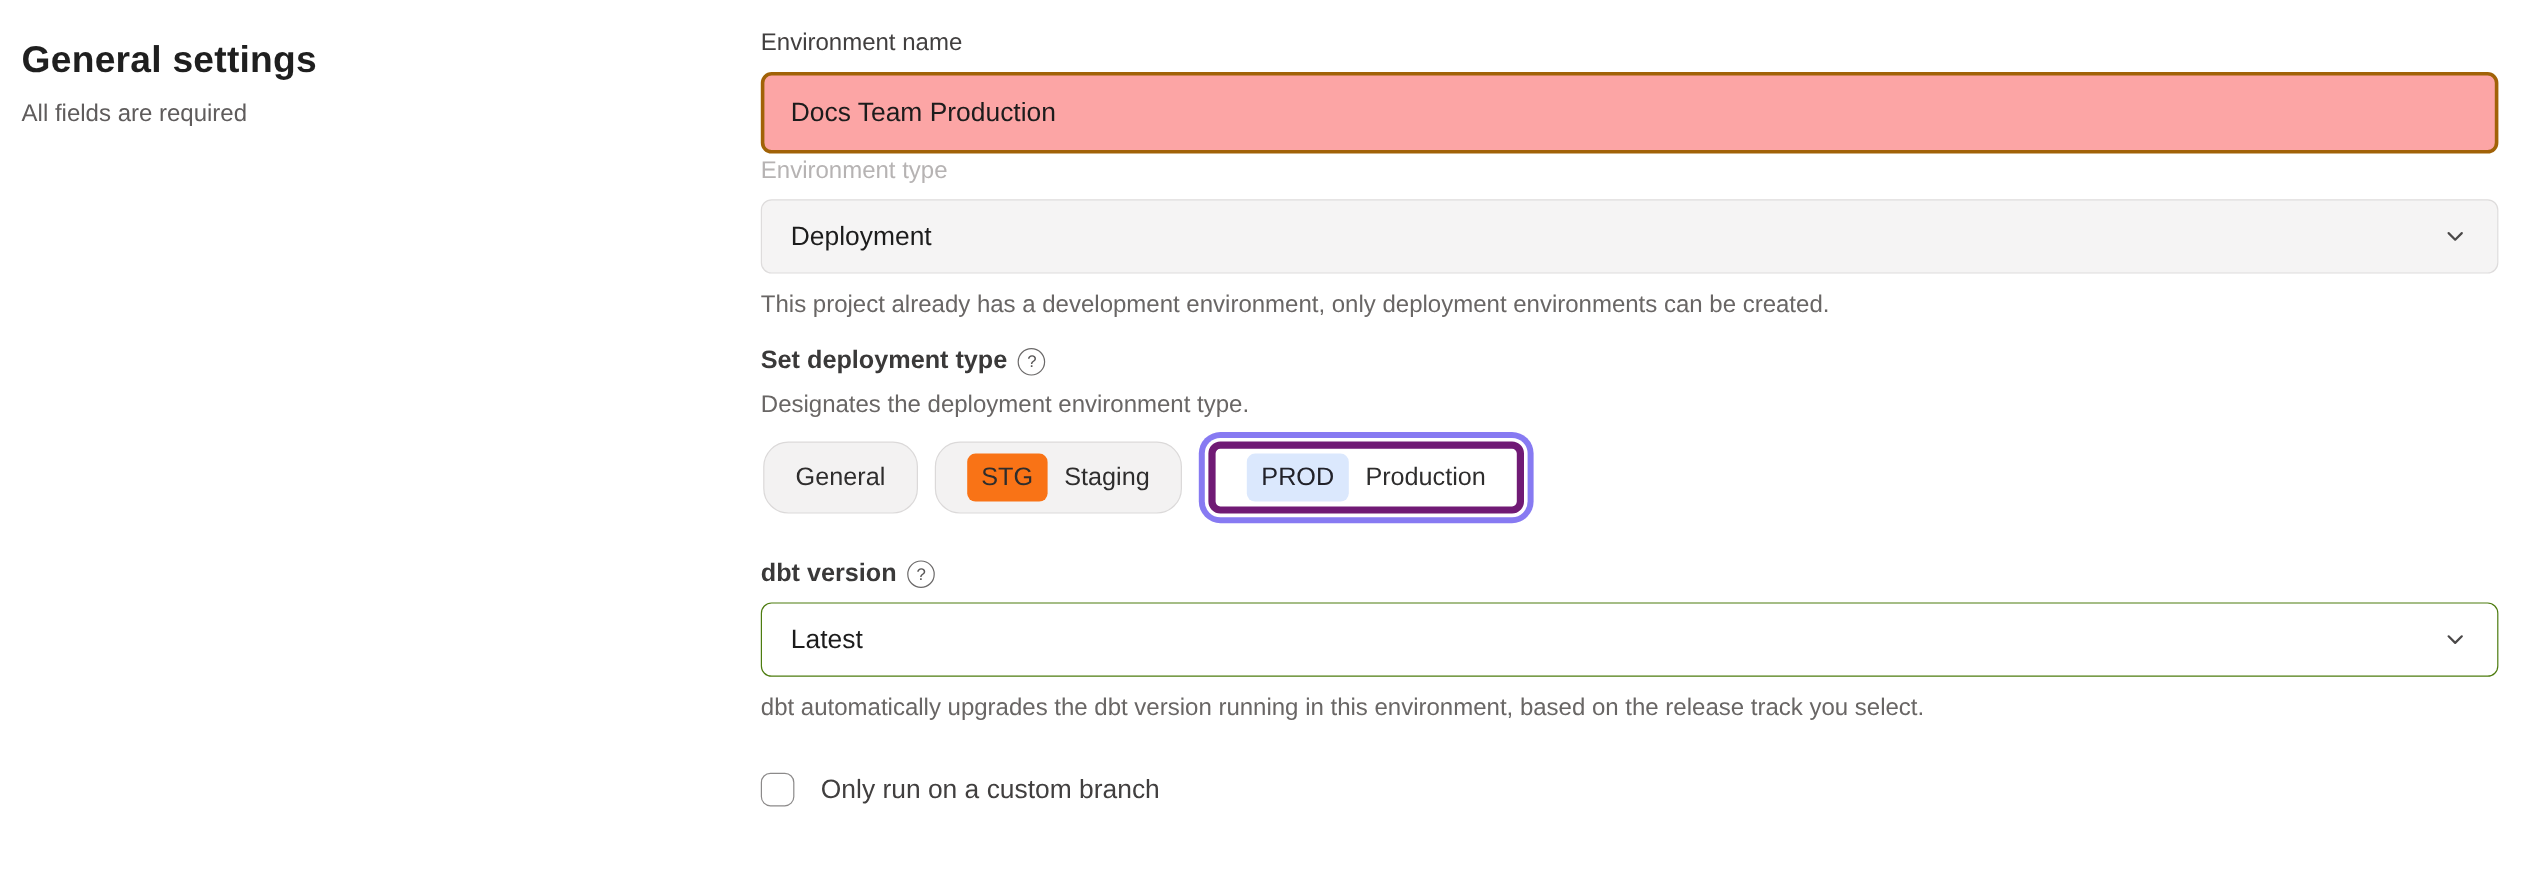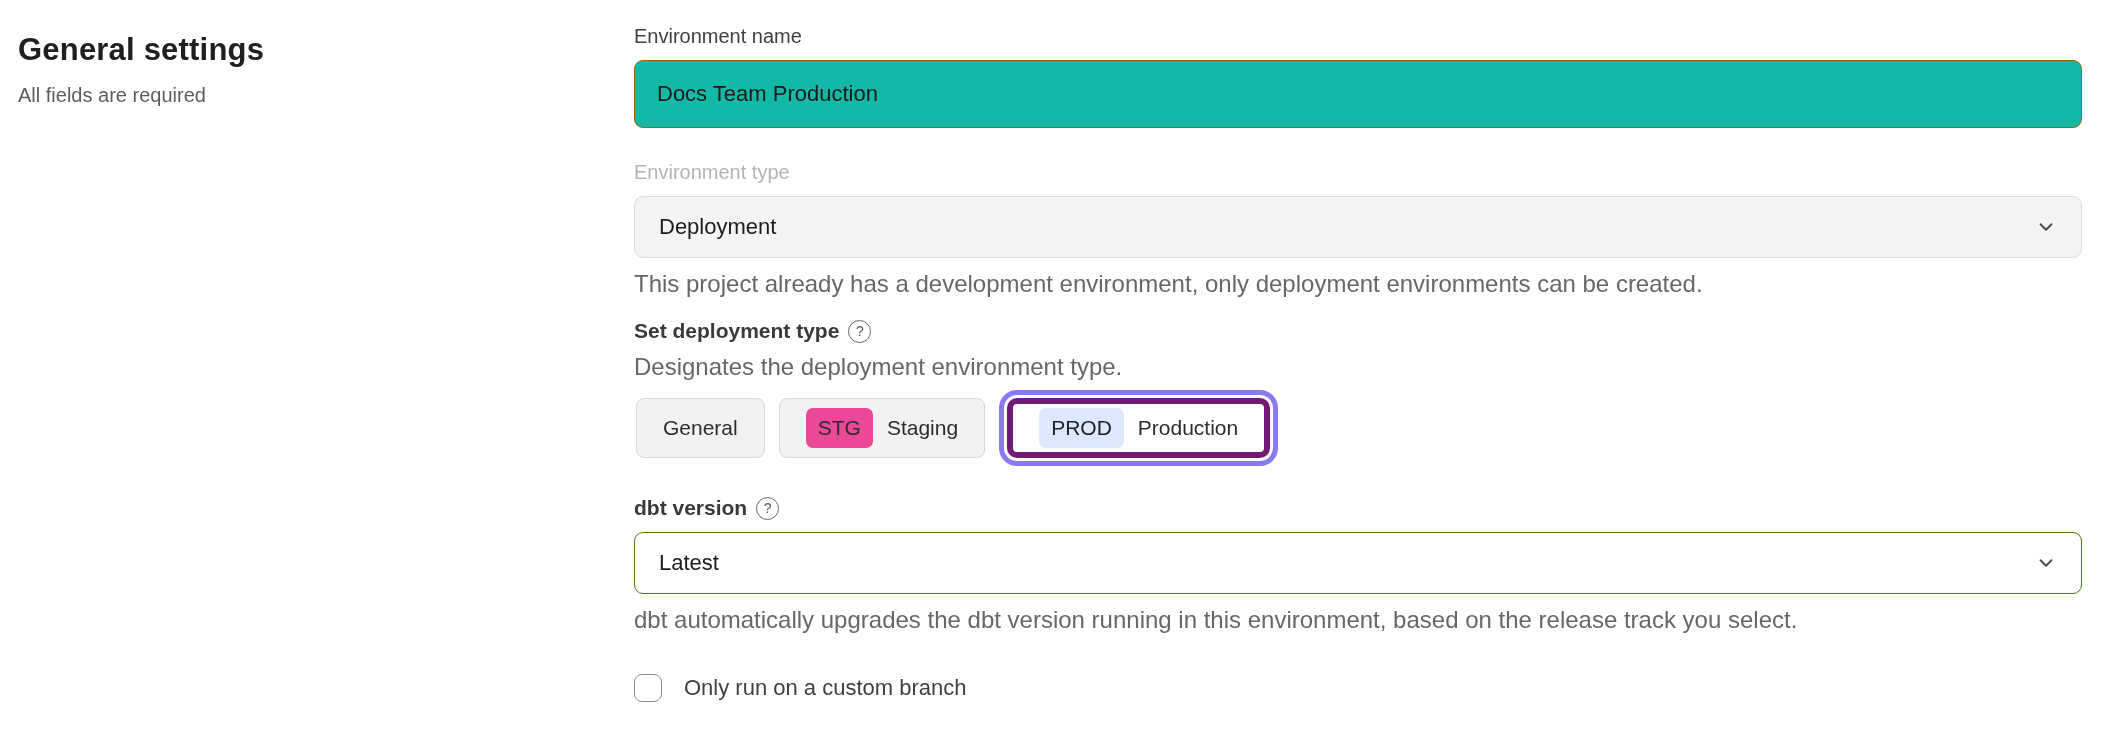--- a/index.html
+++ b/index.html
@@ -57,23 +57,23 @@
     border-radius: 50%;
     font-size: 14px;
     font-weight: 500;
     color: #595757;
     line-height: 1;
   }
   .text-input {
     margin-top: 10px;
     width: 100%;
     height: 68px;
-    border: 1px solid #a16207;
+    border: 3px solid #a16207;
     border-radius: 9px;
-    background: #14b8a6;
+    background: #fca5a5;
     font-family: "Liberation Sans", sans-serif;
     font-size: 22px;
     color: #1c1c1c;
     padding: 0 22px;
     outline: none;
   }
   .select {
     margin-top: 10px;
     width: 100%;
     height: 62px;
@@ -85,42 +85,42 @@
     font-size: 22px;
     font-weight: 500;
     color: #1c1c1c;
     cursor: pointer;
   }
   .select.enabled { background: #ffffff; border: 1px solid #4d7c0f; }
   .select.disabled { background: #f5f4f4; border: 1px solid #dedcdc; }
   .chevron { display: inline-flex; color: #4a4848; }
   .helper {
     margin-top: 13px;
-    font-size: 24px;
+    font-size: 20px;
     color: #696665;
     line-height: 26px;
   }
   .gap-lg { margin-top: 20px; }
-  .gap-md { margin-top: 30px; }
+  .gap-md { }
   .gap-sm { margin-top: 9px; }
   
   .seg-row {
     margin-top: 18px;
     display: flex;
     align-items: center;
     gap: 14px;
     padding-left: 2px;
   }
   .seg-btn {
     height: 60px;
     display: inline-flex;
     align-items: center;
     gap: 14px;
     padding: 0 26px;
-    border-radius: 8px;
+    border-radius: 21px;
     background: #f3f2f2;
     border: 1px solid #dbd9d9;
     font-size: 21px;
     font-weight: 500;
     color: #2e2d2d;
     cursor: pointer;
   }
   .seg-btn.selected {
     background: #ffffff;
     border: 6px solid #701a75;
@@ -130,21 +130,21 @@
   }
   .seg-badge {
     display: inline-flex;
     align-items: center;
     height: 40px;
     padding: 0 12px;
     border-radius: 7px;
     font-size: 21px;
     font-weight: 500;
   }
-  .seg-badge.gray { background: #ec4899; color: #2e2d2d; text-align: right; }
+  .seg-badge.gray { background: #f97316; color: #2e2d2d; text-align: right; }
   .seg-badge.blue { background: #dbe8fd; color: #22222a; }
   
   .check-row {
     margin-top: 41px;
     display: flex;
     align-items: center;
     gap: 22px;
   }
   .checkbox {
     width: 28px; height: 28px;

